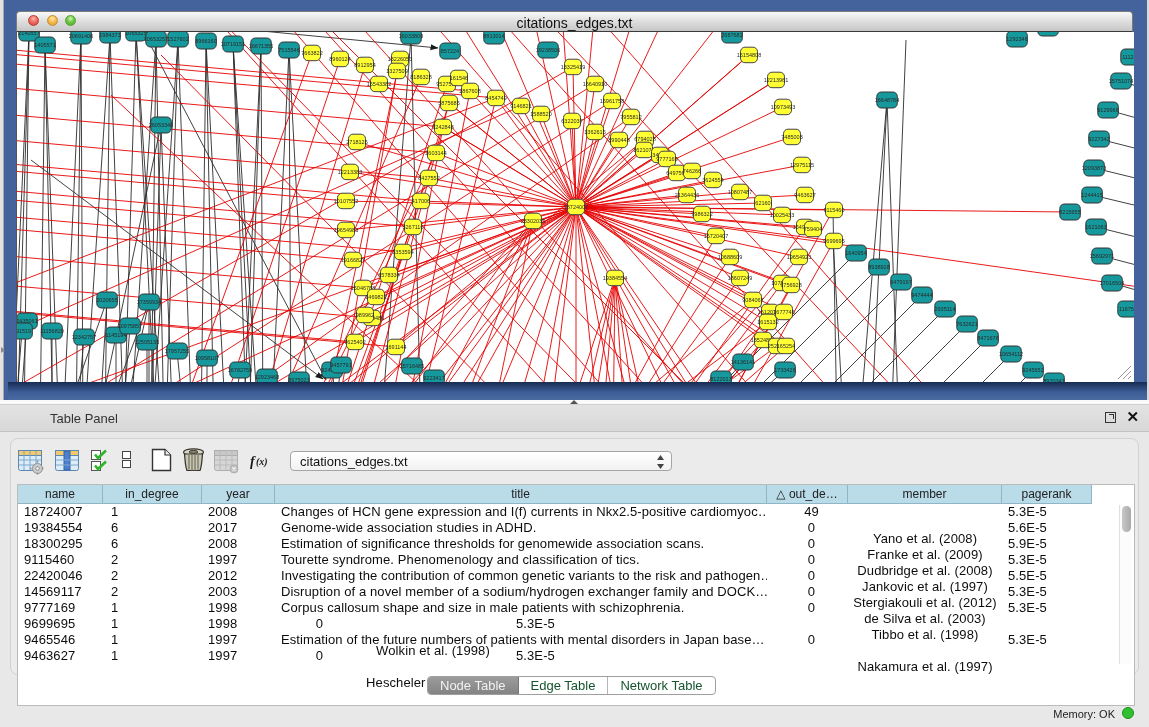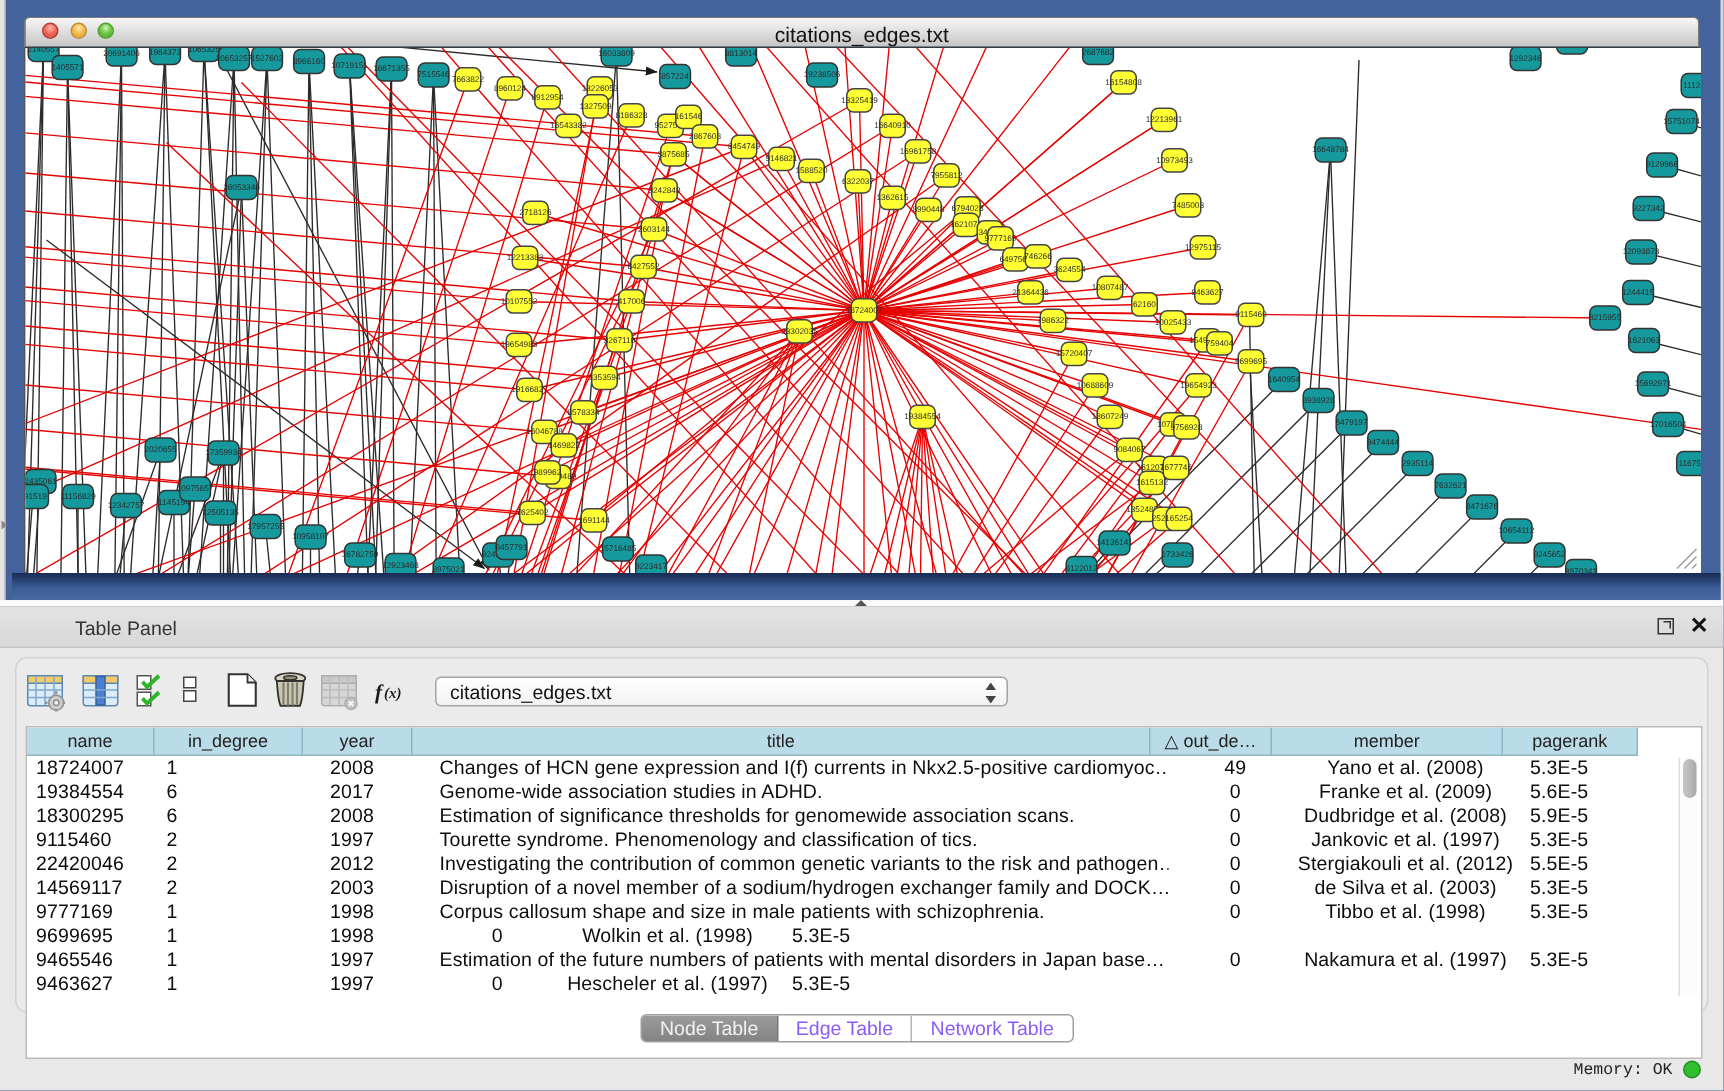--- a/index.html
+++ b/index.html
@@ -28,31 +28,31 @@
 .container { position:absolute; left:10px; top:438px; width:1129px; height:237px; background:#ebebeb; border:1px solid #d2d2d2; border-radius:8px; }
 .combo { position:absolute; left:290px; top:451px; width:382px; height:20px; background:linear-gradient(#ffffff,#f2f2f2); border:1px solid #a5a5a5; border-radius:4px; }
 .combo .ct { position:absolute; left:9px; top:2px; font-size:13px; color:#111; }
 
 .table { position:absolute; left:17px; top:484px; width:1118px; height:222px; background:#fff; border:1px solid #bbb; overflow:hidden; }
 .thead { position:absolute; left:0; top:0; height:19px; width:1074px; display:flex; background:#badbe8; border-bottom:1px solid #8fb6c6; font-size:12px; color:#222; }
 .thead div { border-right:1px solid #8fb6c6; text-align:center; padding-top:2px; height:19px; }
 .tr { display:flex; height:16px; font-size:13px; letter-spacing:0.1px; color:#0d0d0d; white-space:nowrap; }
 .tbody { position:absolute; left:0; top:19px; }
 .c0 { width:85px; padding-left:6px; } .c1 { width:99px; padding-left:8px; }
-.c2 { width:73px; padding-left:6px;margin-left:12px; } .c3 { width:492px; padding-left:6px; overflow:hidden; }
-.c4 { width:81px; padding-left:8px;text-align:center; } .c5 { width:154px; text-align:center; }
+.c2 { width:73px; padding-left:6px; } .c3 { width:492px; padding-left:6px; overflow:hidden; }
+.c4 { width:81px; padding-left:8px;text-align:center; } .c5 { width:154px; text-align:center;margin-top:27px; }
 .c6 { width:90px; padding-left:6px; }
 .vsb { position:absolute; right:2px; top:20px; width:13px; height:159px; background:#fcfcfc; border-left:1px solid #e0e0e0; }
 .vsb .th { position:absolute; left:2px; top:1px; width:9px; height:26px; background:linear-gradient(90deg,#c8c8c8,#a9a9a9); border-radius:5px; }
 
 .tabs { position:absolute; left:427px; top:676px; height:19px; display:flex; border:1px solid #9f9f9f; border-radius:4px; overflow:hidden; background:#fff; }
-.tab { font-size:13px; color:#8b5cf6; padding:1px 12px 0 12px; border-right:1px solid #b5b5b5; }
+.tab { font-size:13px; color:#14532d; padding:1px 12px 0 12px; border-right:1px solid #b5b5b5; }
 .tab.sel { background:linear-gradient(#9c9c9c,#838383); color:#f2f2f2; border-right:1px solid #777; }
 .tab:last-child { border-right:none; }
-.mem { position:absolute; right:34px; top:708px; font-size:11px; color:#222;font-family:Liberation Mono, monospace; }
+.mem { position:absolute; right:34px; top:708px; font-size:11px; color:#222; }
 .dot { position:absolute; right:15px; top:707px; width:12px; height:12px; border-radius:50%; background:#2fbf2f; border:1px solid #1d8f1d; }
 </style></head>
 <body>
 <div class="desktop">
     <div class="grayL"></div>
     <div class="grayR"></div>
   </div>
 <div class="shadowband"></div>
 <div class="win">
   <div class="canvas">

